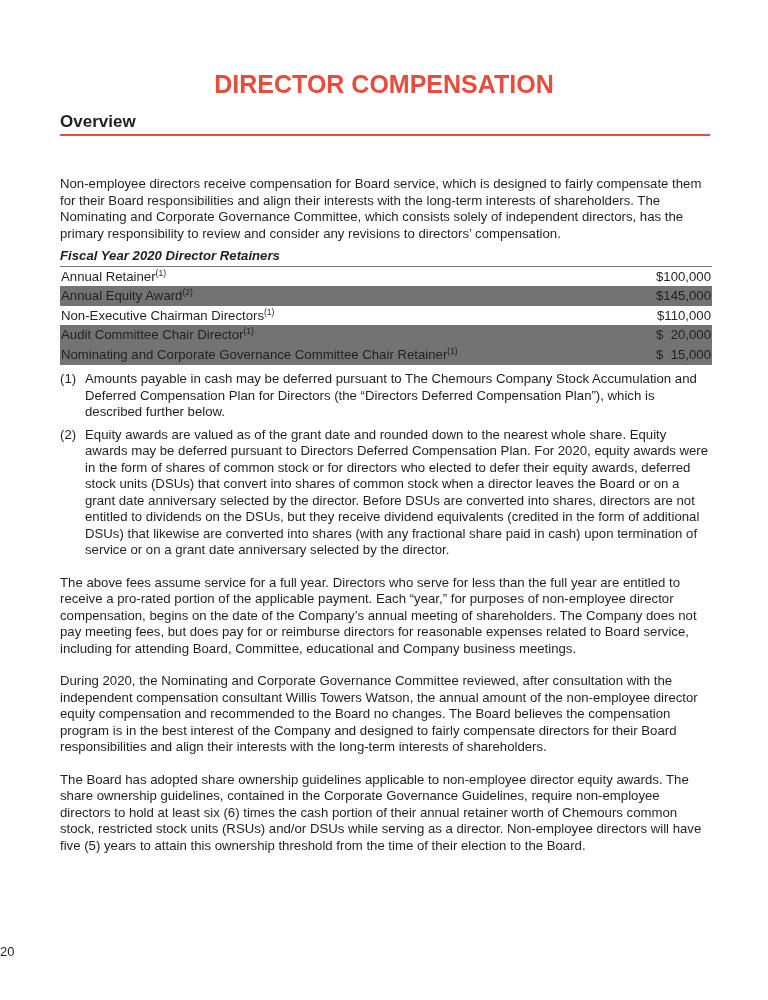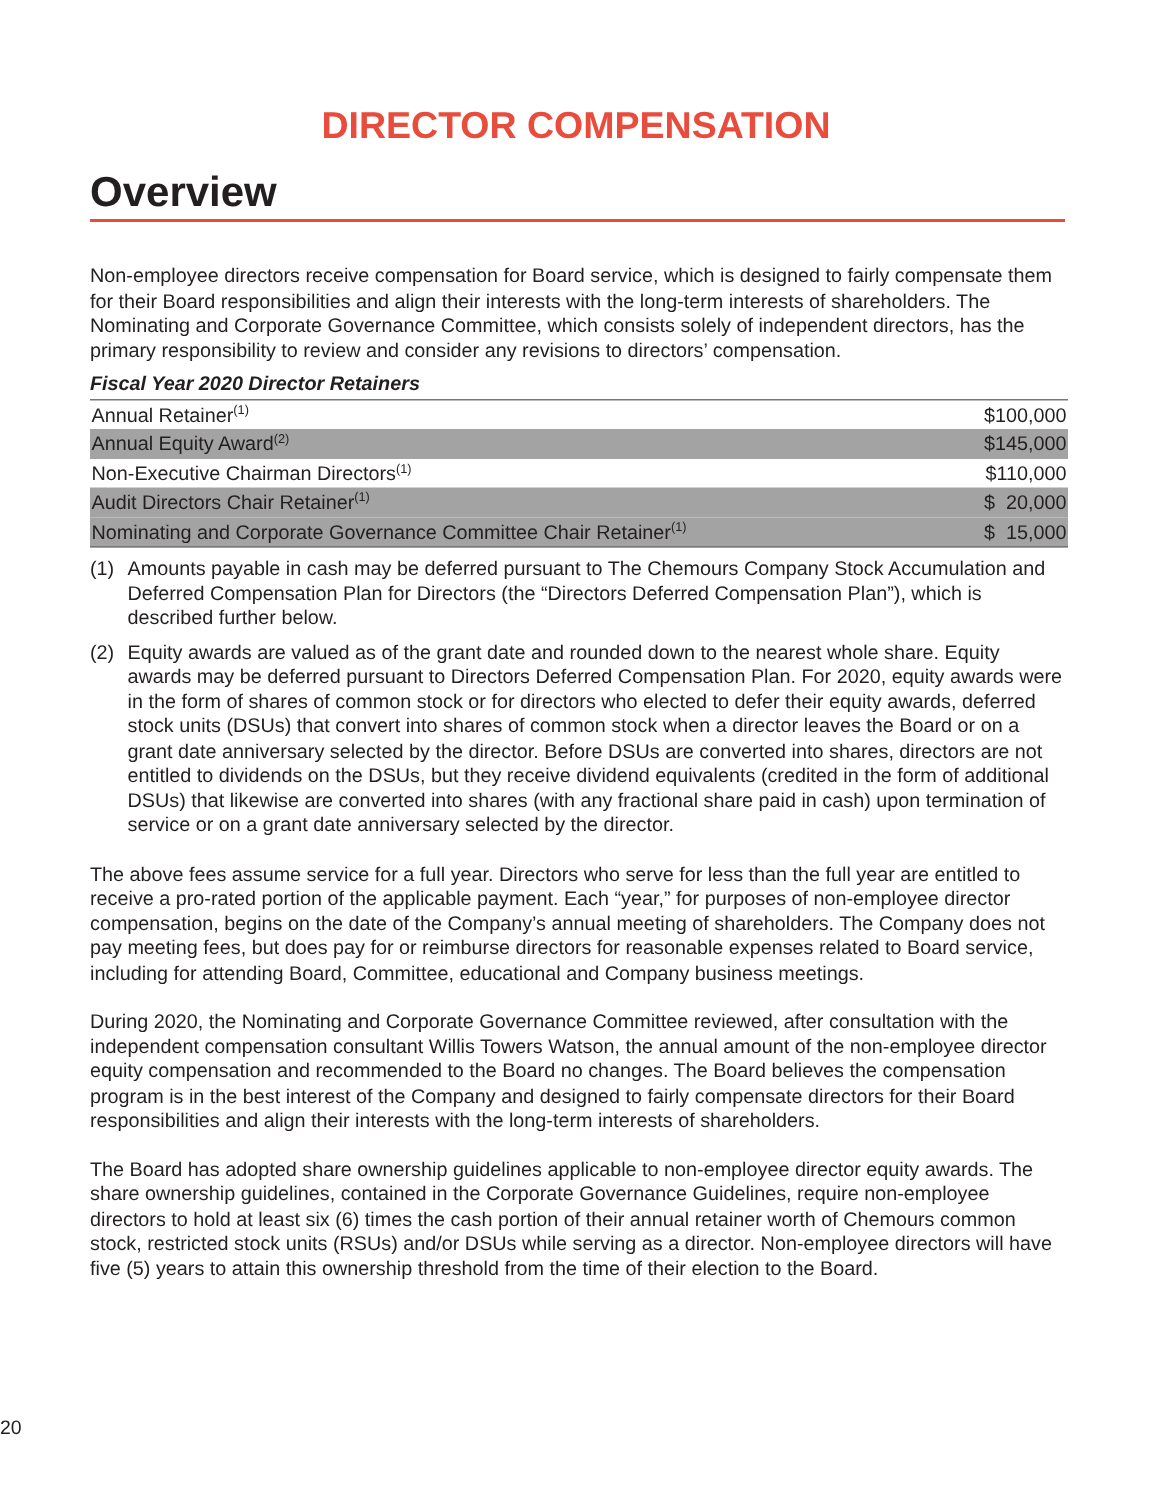--- a/index.html
+++ b/index.html
@@ -1,24 +1,24 @@
 <!DOCTYPE html>
 <html><head>
 <meta charset="utf-8">
 <style>
   html, body { margin: 0; padding: 0; background: #ffffff; }
   body { width: 768px; height: 1000px; position: relative; font-family: "Liberation Sans", sans-serif; color: #231f20; }
   .title { position: absolute; left: 0; width: 768px; top: 70px; text-align: center; color: #e84c3d; font-weight: bold; font-size: 25px; letter-spacing: 0px; }
-  .section-heading { position: absolute; left: 60px; top: 112px; width: 650px; font-weight: bold; font-size: 28px; color: #231f20; padding-bottom: 2px; border-bottom: 2.5px solid #e84c3d; }
+  .section-heading { position: absolute; left: 60px; top: 112px; width: 650px; font-weight: bold; font-size: 17px; color: #231f20; padding-bottom: 2px; border-bottom: 2.5px solid #e84c3d; }
   .body { position: absolute; left: 60px; top: 160px; width: 652px; font-size: 13.2px; line-height: 16.5px; }
   p { margin: 16px 0 6px 0; }
   .table-title { font-weight: bold; margin: 0; padding-bottom: 1px; border-bottom: 1.5px solid #777; font-style: italic; }
   table { width: 100%; border-collapse: collapse; font-size: 13.2px; }
   td { padding: 0 1px; height: 19.5px; line-height: 19.5px; }
-  tr.shaded td { background: #a3a3a3; }
+  tr.shaded td { background: #737373; }
   tr:last-child td { border-bottom: 1.5px solid #777; }
   td.amt { text-align: right; white-space: pre; }
   sup { font-size: 8.5px; line-height: 0; vertical-align: 5px; }
   .notes { margin-top: 6px; }
   .note { display: flex; margin-bottom: 6px; }
   .note .num { width: 25px; flex-shrink: 0; }
   .note .txt { flex: 1; }
   .page-num { position: absolute; left: 0; width: 660px; top: 944px; text-align: left; font-size: 13px; }
 </style>
 </head>
@@ -39,21 +39,21 @@
       </tr>
       <tr class="shaded">
         <td><span>Annual Equity Award</span><sup>(2)</sup></td>
         <td class="amt">$145,000</td>
       </tr>
       <tr>
         <td><span>Non-Executive Chairman Directors</span><sup>(1)</sup></td>
         <td class="amt">$110,000</td>
       </tr>
       <tr class="shaded">
-        <td><span>Audit Directors Chair Retainer</span><sup>(1)</sup></td>
+        <td><span>Audit Committee Chair Director</span><sup>(1)</sup></td>
         <td class="amt">$  20,000</td>
       </tr>
       <tr class="shaded">
         <td><span>Nominating and Corporate Governance Committee Chair Retainer</span><sup>(1)</sup></td>
         <td class="amt">$  15,000</td>
       </tr>
     </tbody>
   </table>
 
   <div class="notes">

